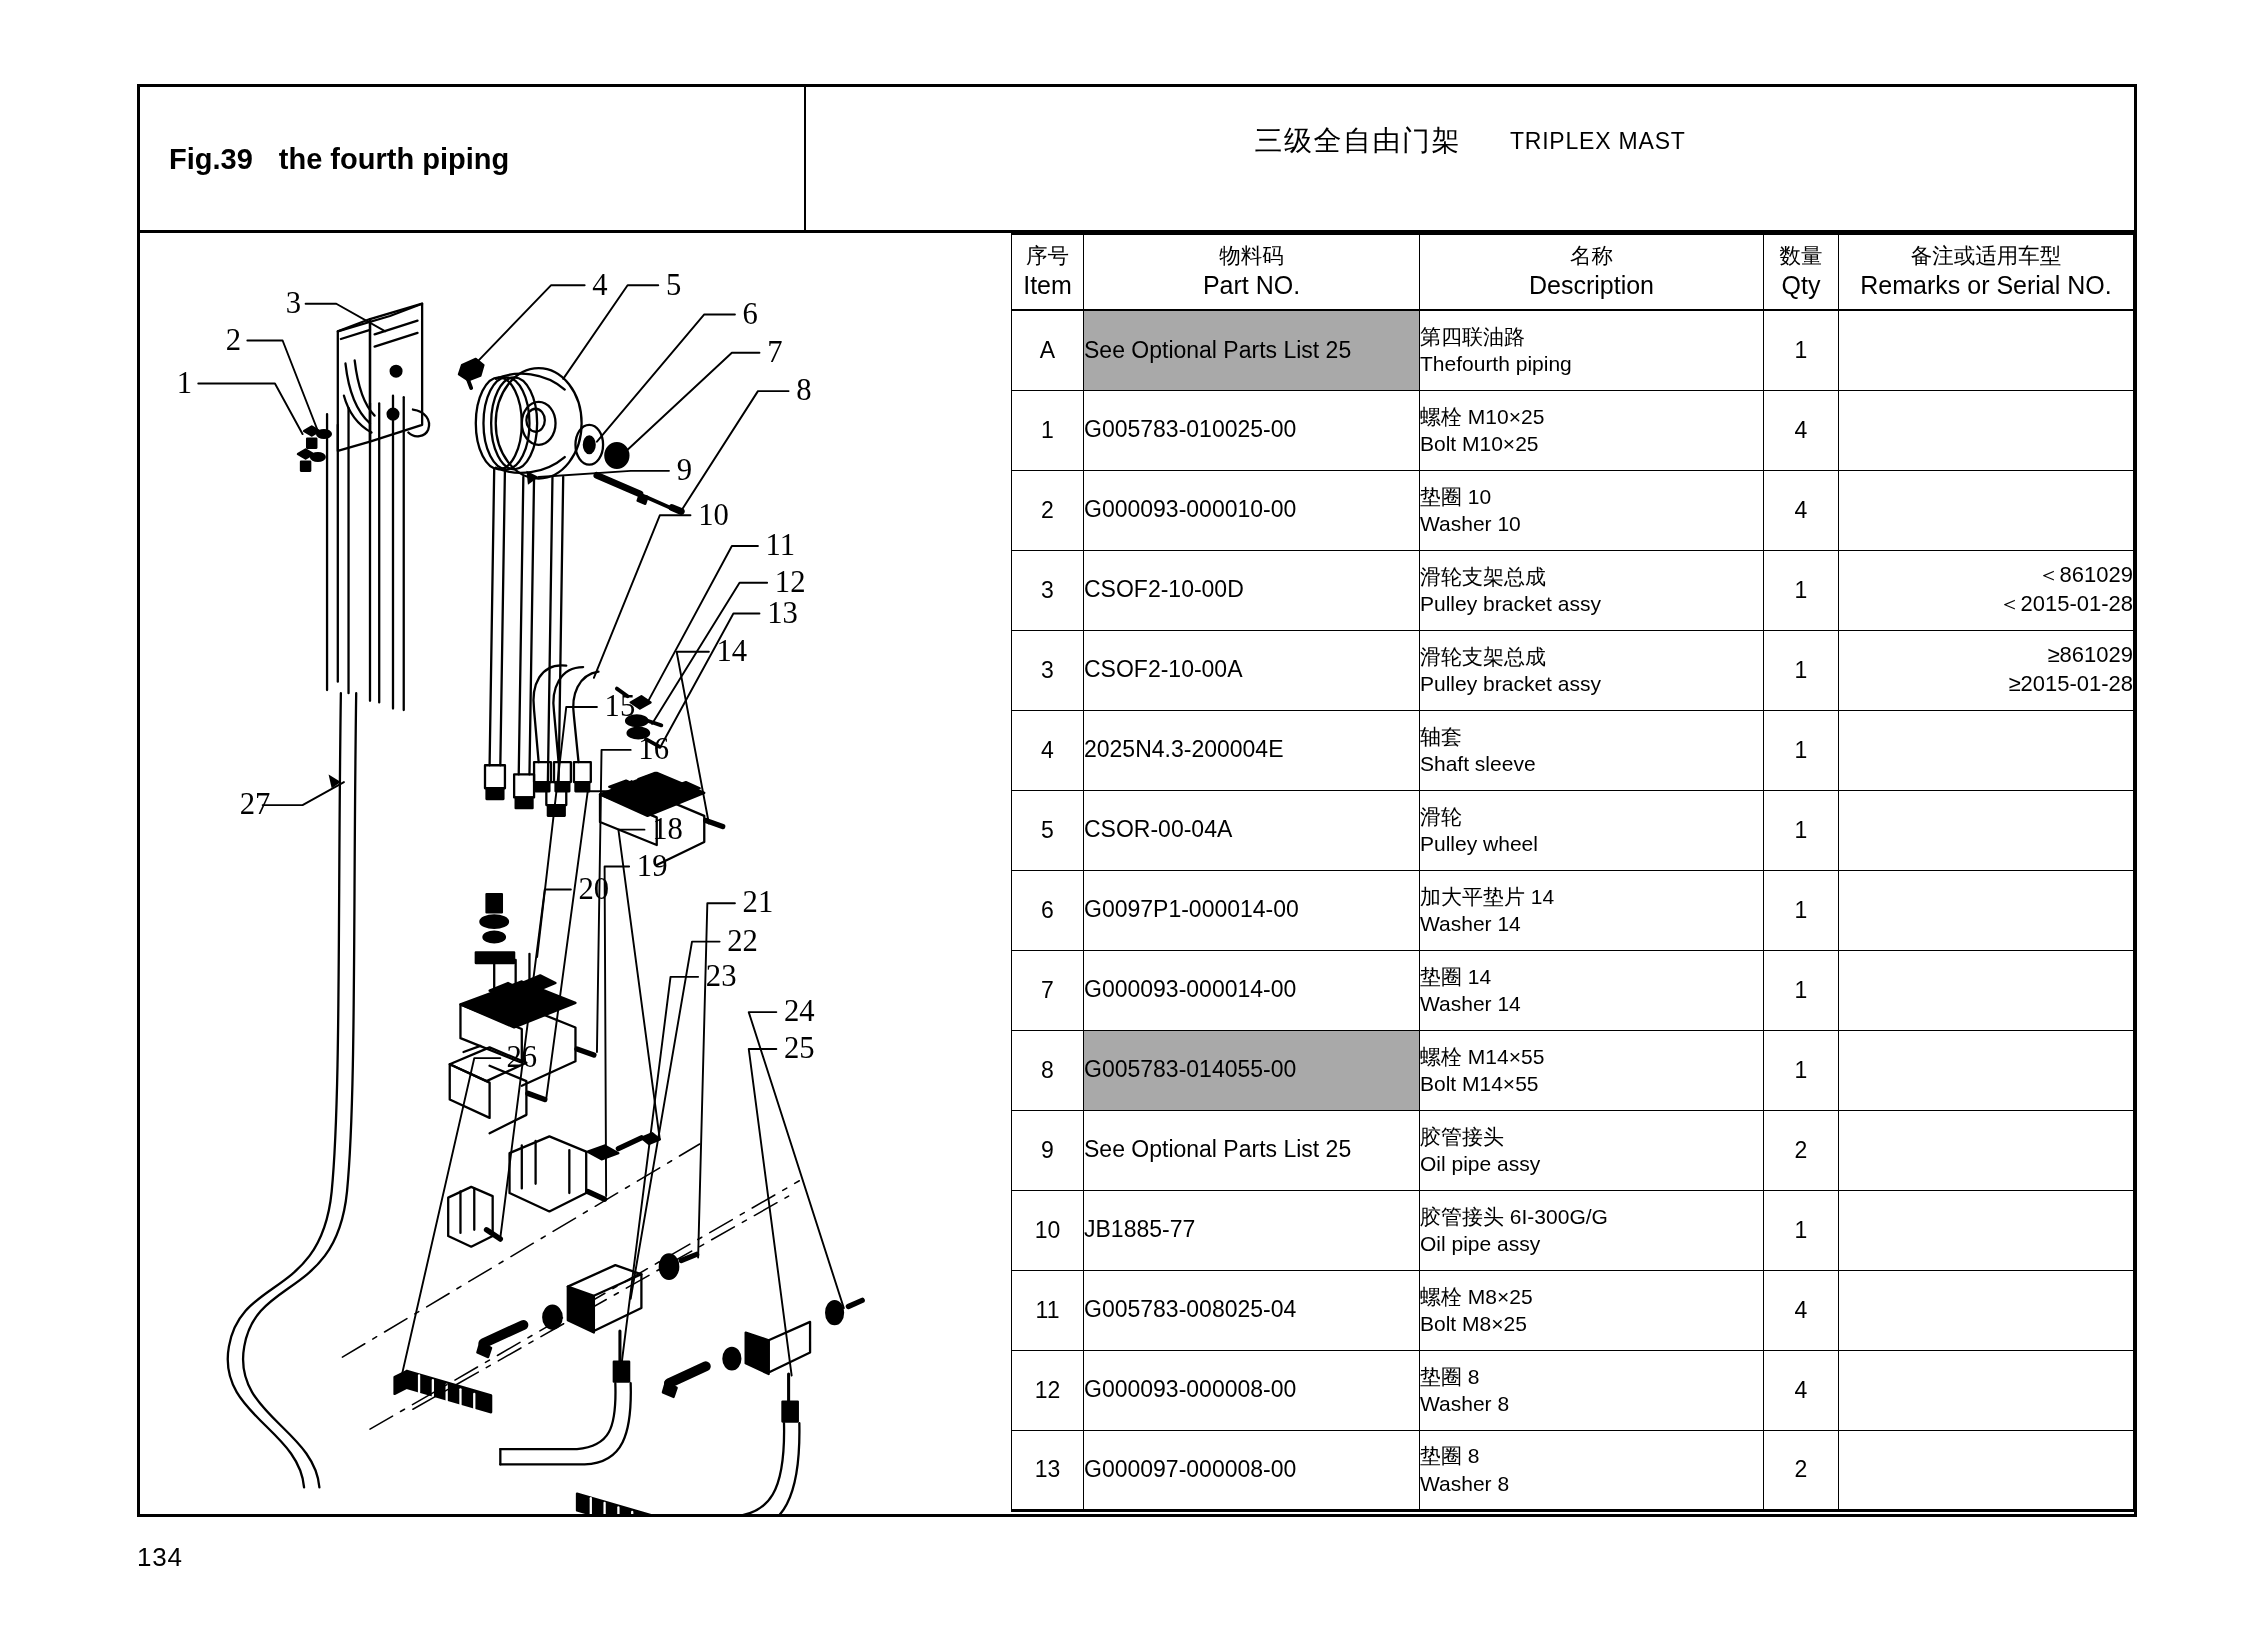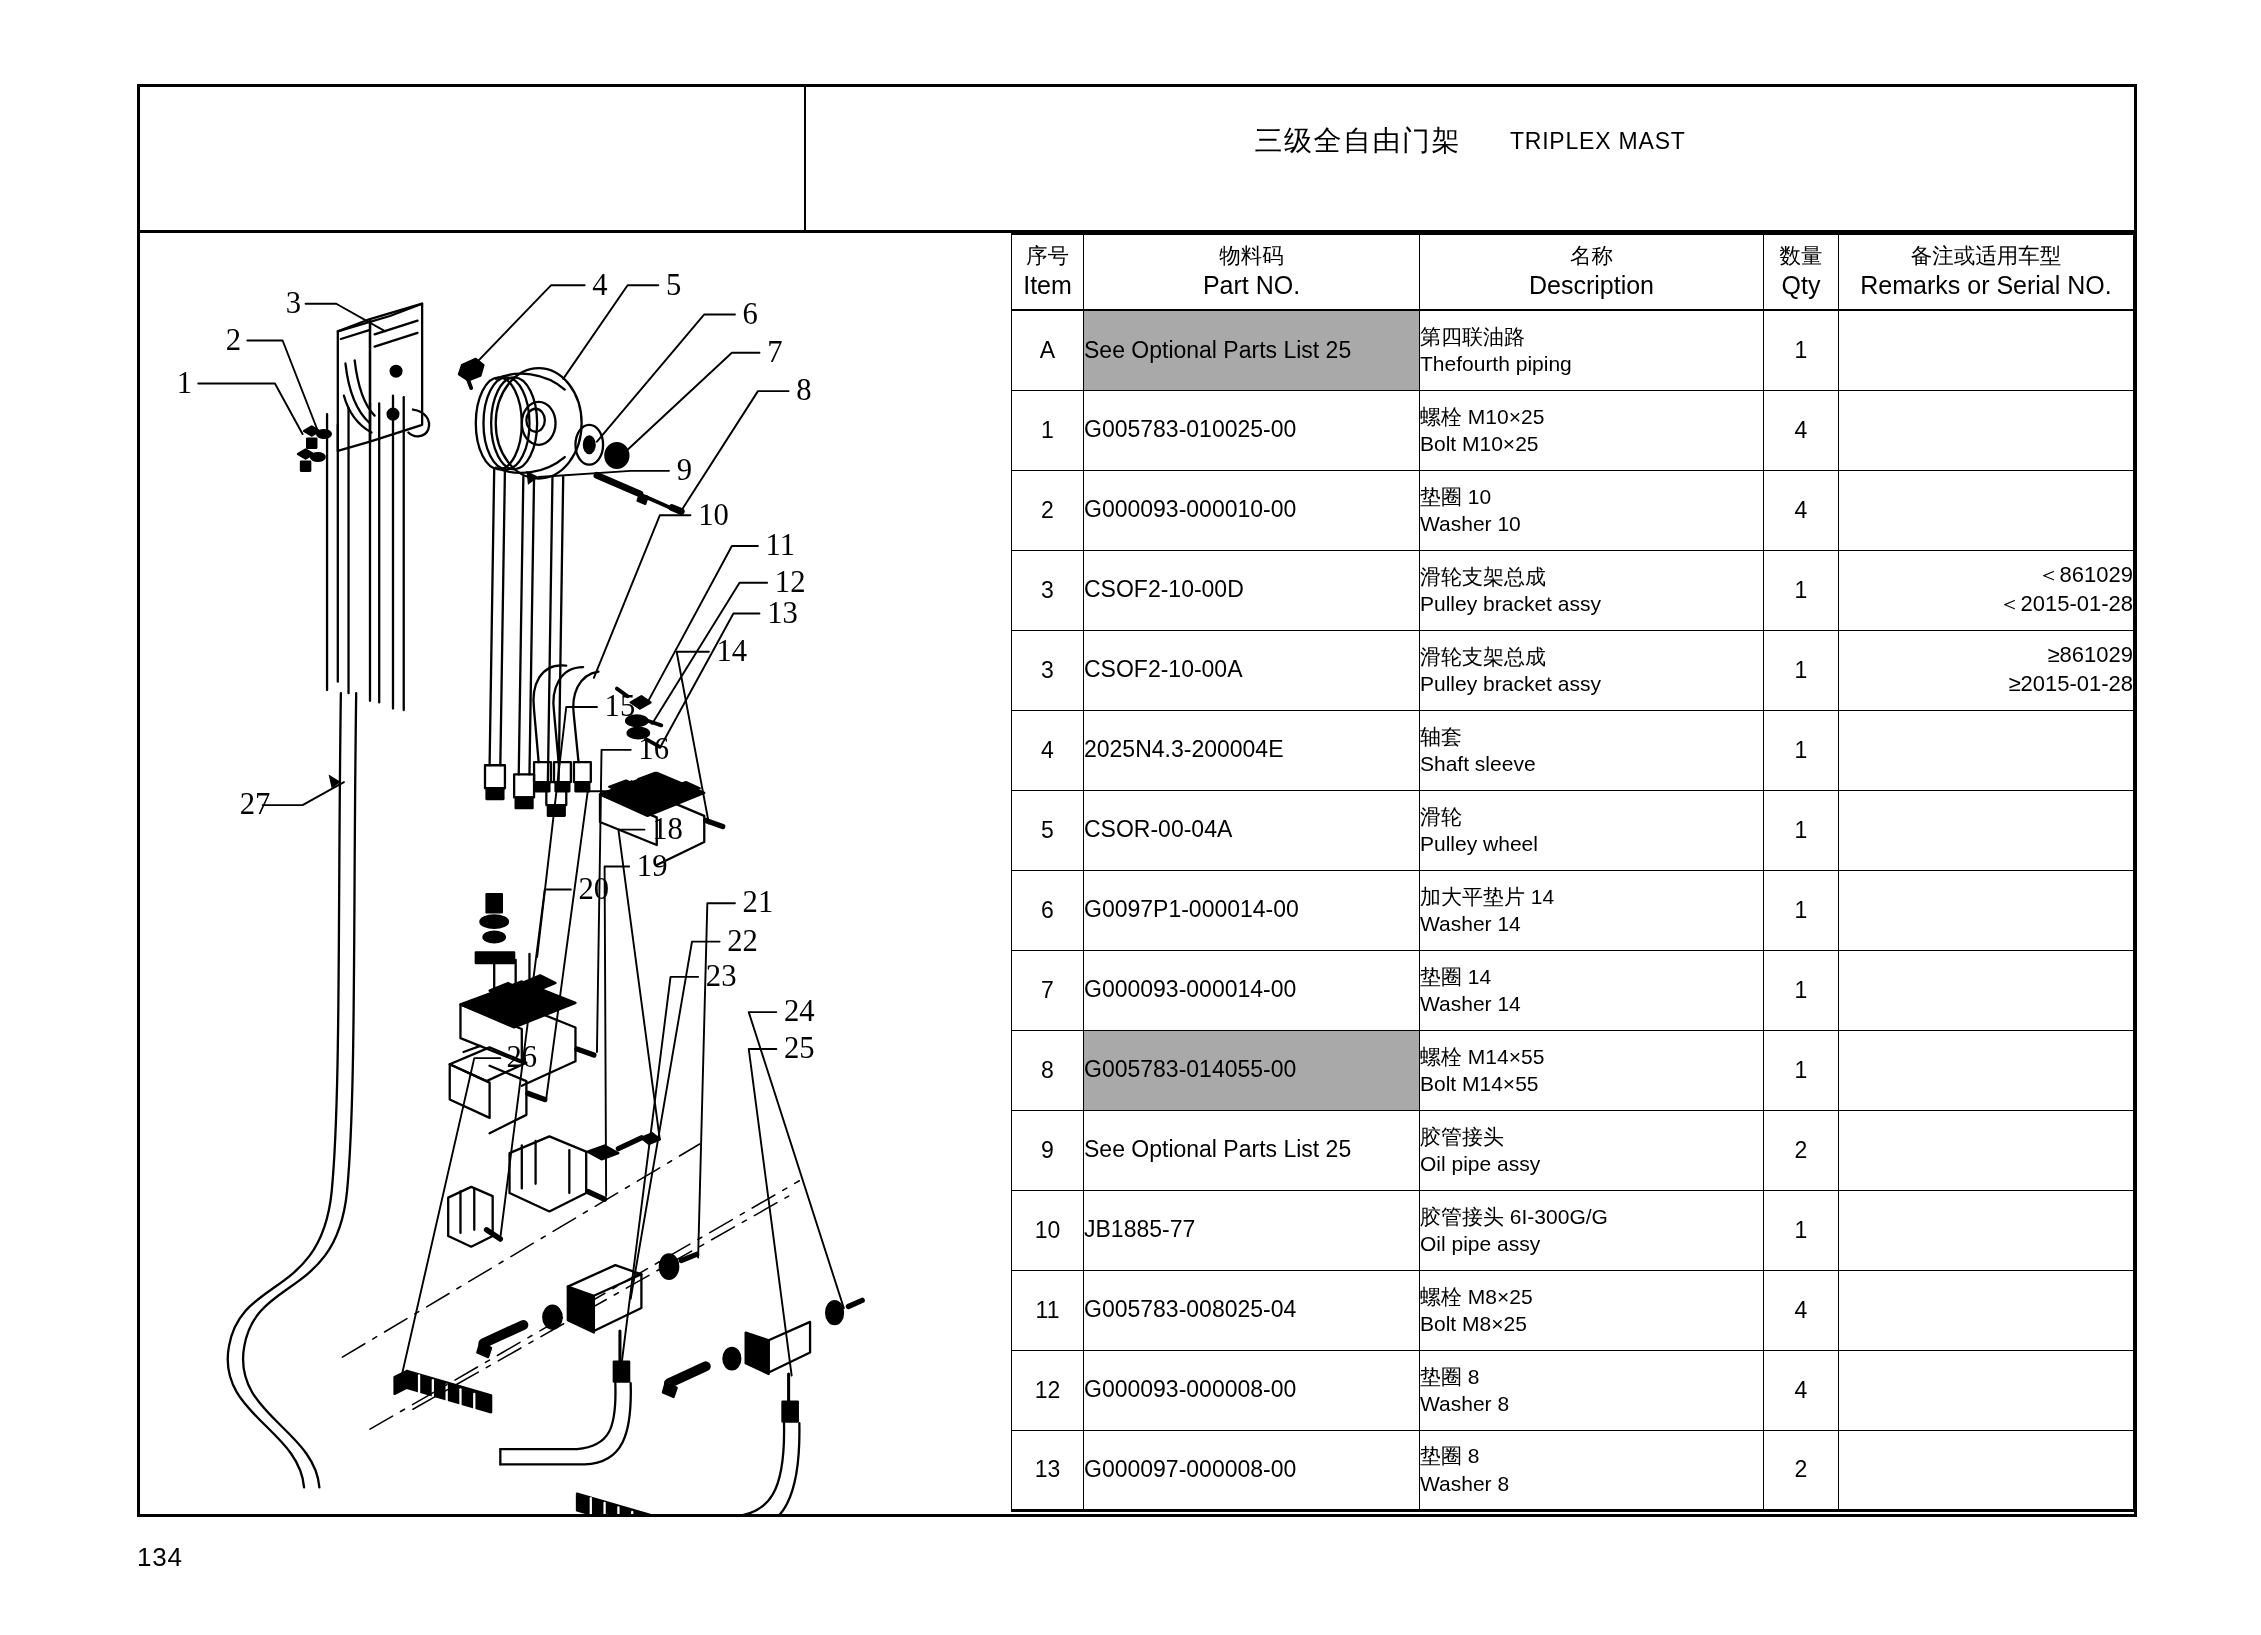--- a/index.html
+++ b/index.html
@@ -97,20 +97,23 @@
   .callout{font-family:"Liberation Serif","DejaVu Serif",serif;font-size:40px;}
 </style>
 </head>
 <body>
 
 <div id="page-frame">
 
   <div id="header-band">
 
     <div id="header-left">
+      <div id="fig-en">
+        <span class="fignum">Fig.39</span><span>the fourth piping</span>
+      </div>
     </div>
 
     <div id="header-right">
       <span class="mast-cn">三级全自由门架</span>
       <span class="mast-en">TRIPLEX MAST</span>
     </div>
 
   </div>
 
   <div id="body-area">

